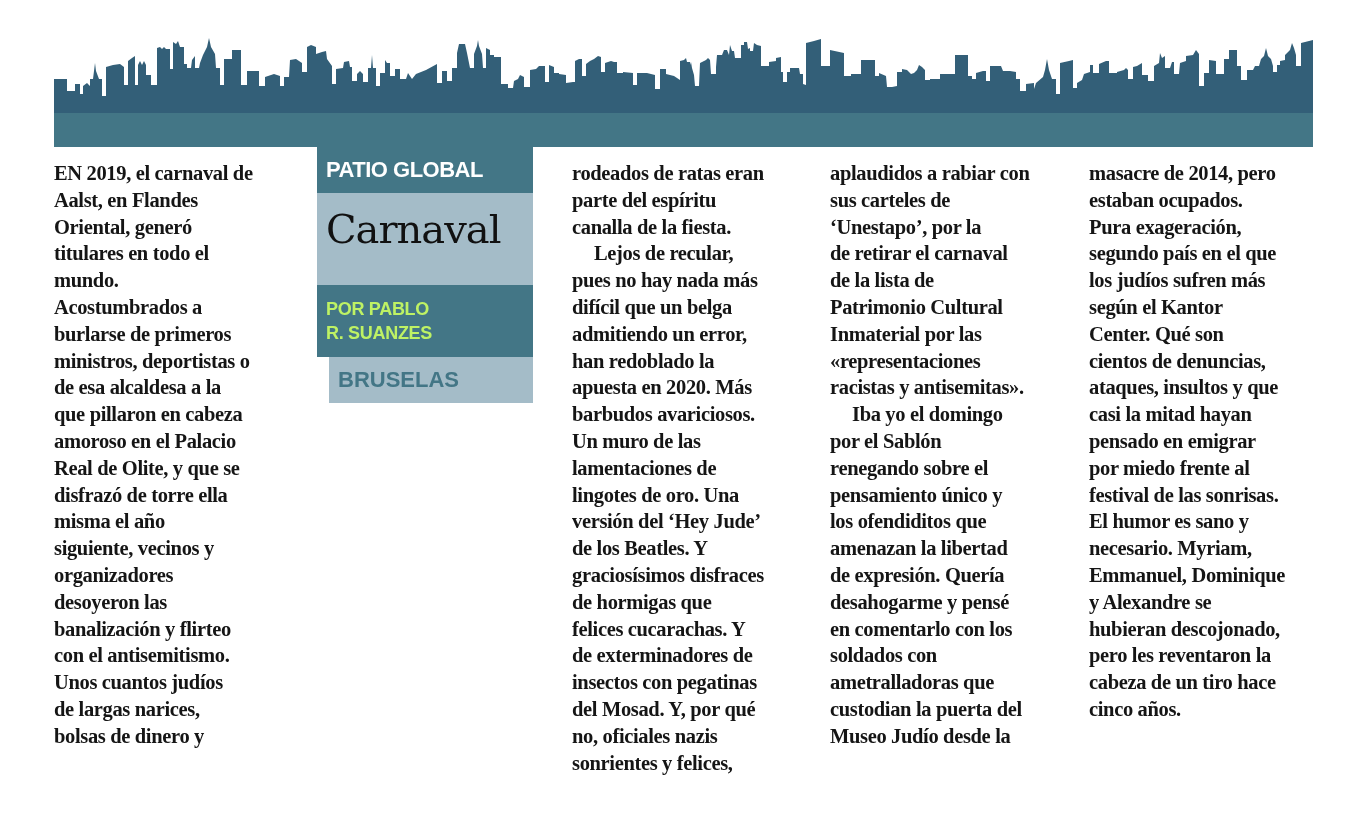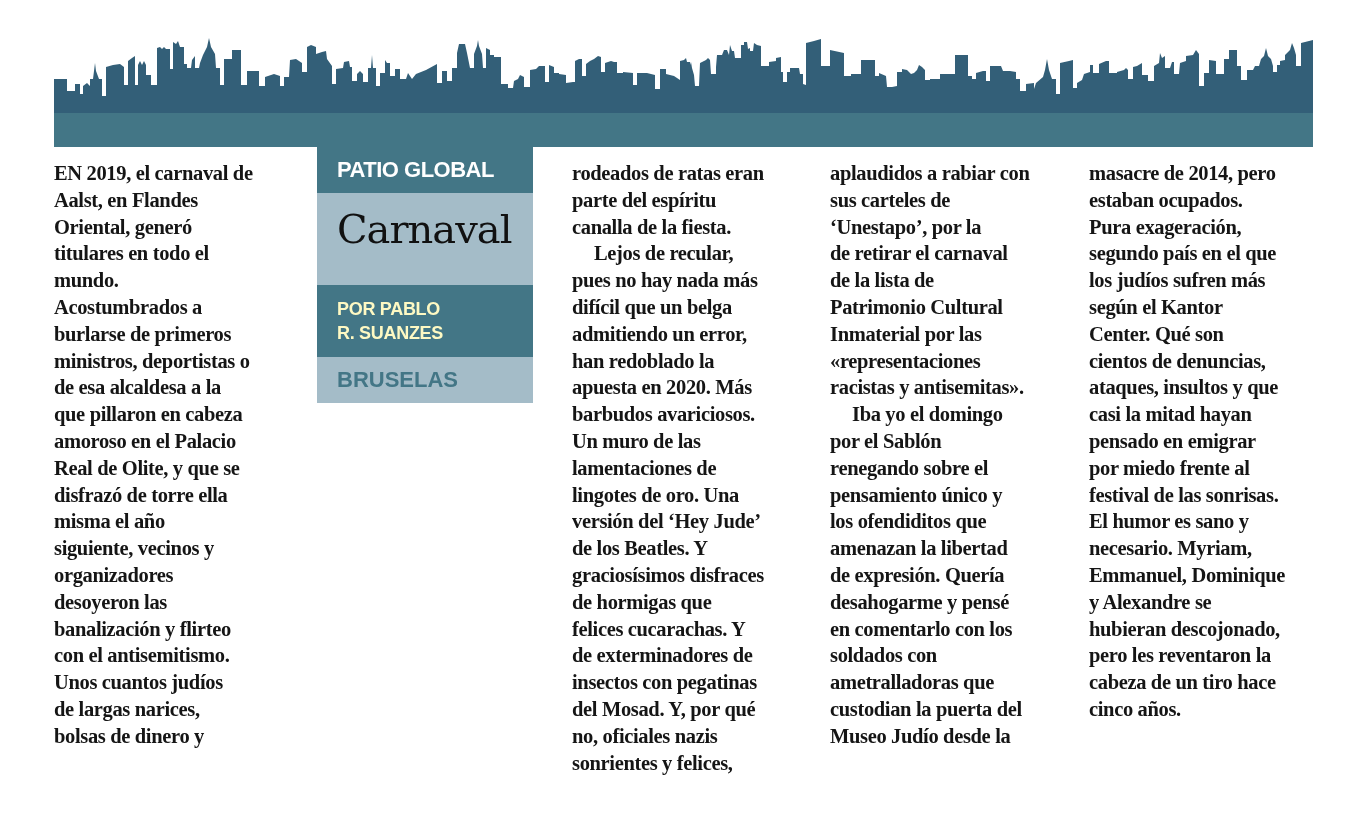--- a/index.html
+++ b/index.html
@@ -1,31 +1,31 @@
 <!DOCTYPE html>
 <html><head>
 <meta charset="utf-8">
 <style>
   html, body { margin:0; padding:0; background:#ffffff; }
   body { width:1372px; height:817px; position:relative; overflow:hidden; }
   .skyline { position:absolute; left:54px; top:28px; width:1259px; height:86px; }
   .band { position:absolute; left:54px; top:113px; width:1259px; height:34px; background:#437686; }
   .masthead { position:absolute; left:317px; top:147px; width:216px; }
-  .mh-seg { box-sizing:border-box; padding-left:20px; }
+  .mh-seg { box-sizing:border-box; padding-left:9px; }
   .mh-section { height:46px; background:#437686; color:#ffffff;
     font-family:"Liberation Sans", sans-serif; font-weight:bold; font-size:22px;
     line-height:46px; letter-spacing:-0.5px; transform-origin:left; }
   .mh-title { height:92px; background:#a4bcc8; color:#111111;
     font-family:"DejaVu Serif", serif; font-size:40px; line-height:72px; letter-spacing:-1px; }
-  .mh-author { height:72px; background:#437686; color:#fef9c3;
+  .mh-author { height:72px; background:#437686; color:#bef264;
     font-family:"Liberation Sans", sans-serif; font-weight:bold; font-size:18px;
     line-height:24px; padding-top:12px; letter-spacing:-0.3px; }
   .mh-city { height:46px; background:#a4bcc8; color:#437686;
     font-family:"Liberation Sans", sans-serif; font-weight:bold; font-size:22px;
-    line-height:46px; letter-spacing:0px; }
+    line-height:46px; letter-spacing:0px;margin-left:12px; }
   .col { position:absolute; top:160px; width:230px;
     font-family:"Liberation Serif", serif; font-weight:bold; font-size:20.5px;
     line-height:26.8px; color:#151515; letter-spacing:-0.35px; white-space:nowrap; }
   .col .ln { display:block; height:26.8px; }
   .col .ind { padding-left:22px; }
 </style>
 </head>
 <body>
 
 <svg class="skyline" viewBox="0 0 1259 86" preserveAspectRatio="none">

